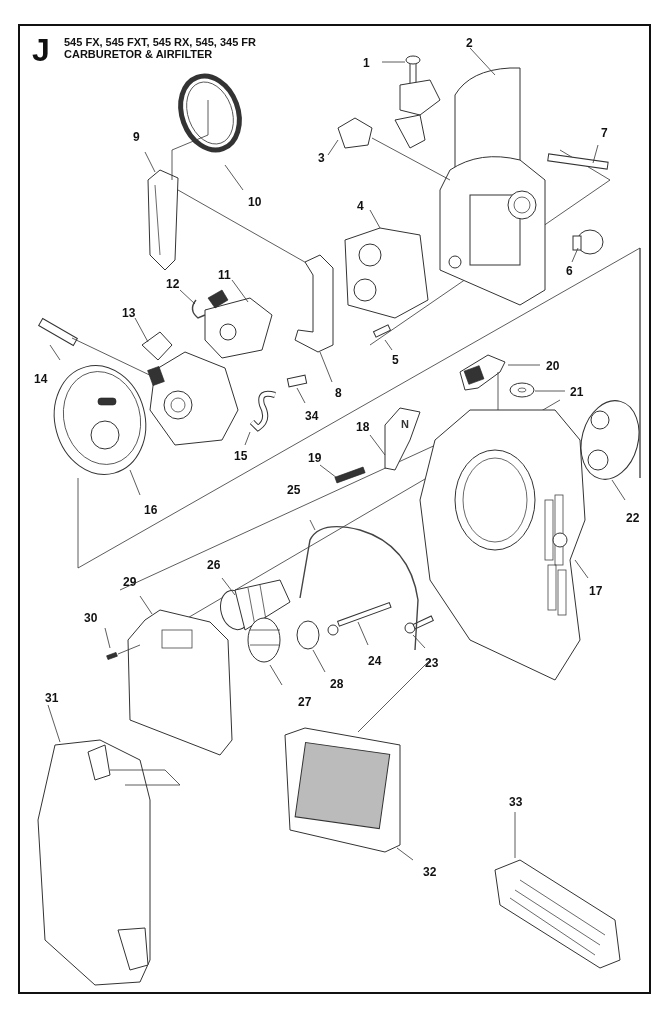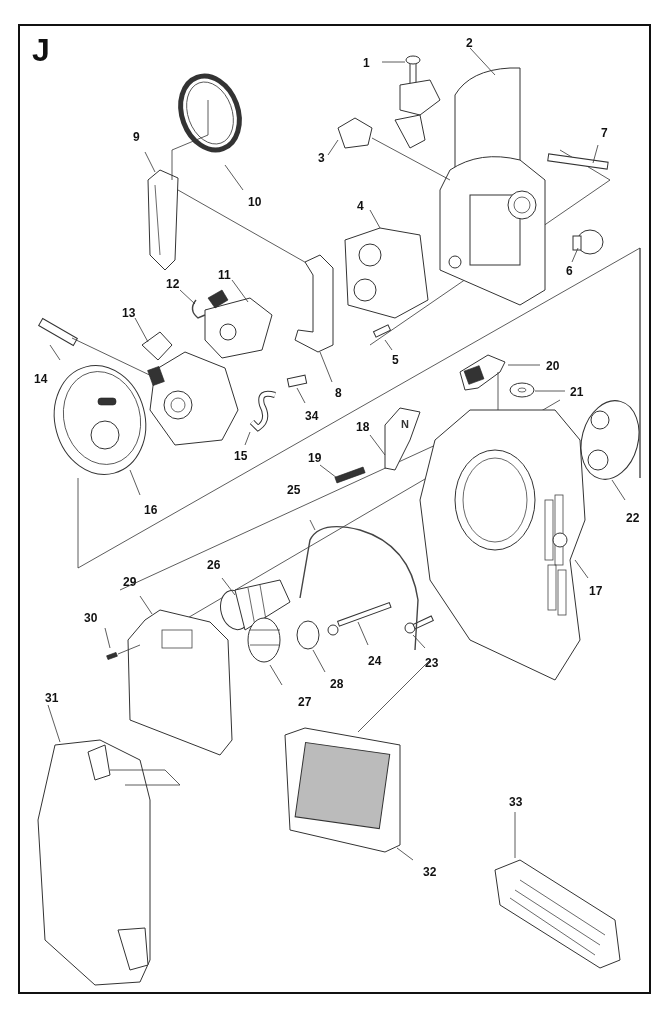--- a/index.html
+++ b/index.html
@@ -13,20 +13,24 @@
   .lead{fill:none;stroke:#333;stroke-width:0.8;}
   .dark{fill:#333;stroke:#222;stroke-width:0.6;}
   .grey{fill:#e8e8e8;stroke:#333;stroke-width:1;}
   .lbl{font:bold 12px "Liberation Sans",sans-serif;fill:#111;}
 </style>
 </head>
 <body>
 
 <div id="frame">
   <div id="section-letter">J</div>
+  <div id="hdr">
+    <div>545 FX, 545 FXT, 545 RX, 545, 345 FR</div>
+    <div>CARBURETOR &amp; AIRFILTER</div>
+  </div>
 </div>
 
 <svg id="diagram" viewBox="0 0 671 1024">
 
   <g>
     <polyline class="lead" points="78,478 78,568 640,248 640,478"></polyline>
     <polyline class="lead" points="640,248 640,478"></polyline>
     <polyline class="lead" points="120,590 490,420"></polyline>
     <polyline class="lead" points="150,640 560,400"></polyline>
     <polyline class="lead" points="370,345 610,180 560,150"></polyline>

